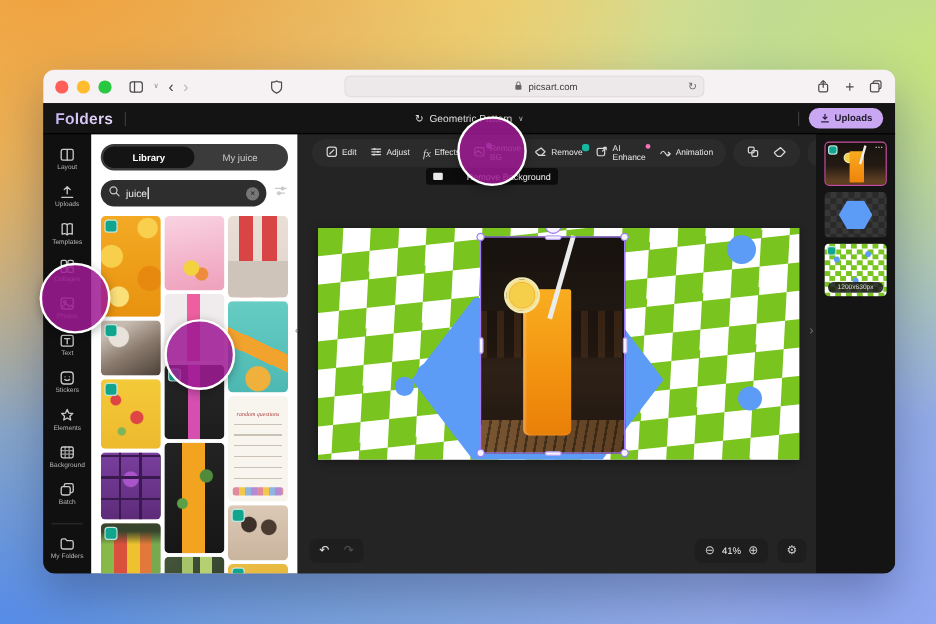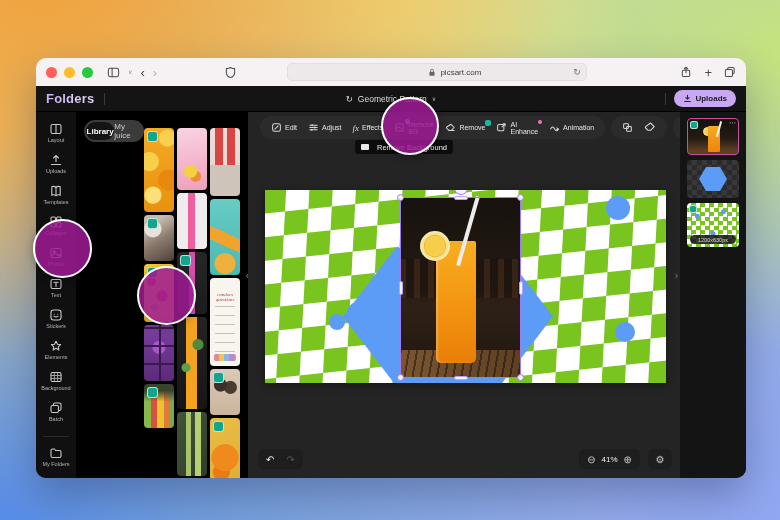--- a/index.html
+++ b/index.html
@@ -42,21 +42,21 @@
     padding:0 9px; font-size:8px; font-weight:bold; display:flex; align-items:center; gap:3px; font-family:inherit; }
   .app-body { flex:1; display:flex; min-height:0; }
   
   .rail { width:40px; background:#101010; padding-top:5px; display:flex; flex-direction:column; align-items:center; }
   .rail-item { width:36px; height:31px; display:flex; flex-direction:column; align-items:center; justify-content:center; gap:1px; }
   .rail-item svg { display:block; }
   .rail-label { font-size:5.5px; color:#b5b5b5; white-space:nowrap; }
   .rail-sep { width:26px; border-top:1px solid #2c2c2c; margin:4px 0; }
   .spacer { flex:1; }
   
-  .panel { width:172px; background:#000000; padding:8px 8px 0 8px; display:flex; flex-direction:row; position:relative; }
+  .panel { width:172px; background:#ffffff; padding:8px 8px 0 8px; display:flex; flex-direction:column; position:relative; }
   .tabs { height:22px; background:#3b3b3b; border-radius:11px; display:flex; padding:2px; }
   .tab { flex:1; border-radius:9px; display:flex; align-items:center; justify-content:center; font-size:8px; color:#c9c9c9; }
   .tab.active { background:#141414; color:#fff; font-weight:bold; }
   .search-row { display:flex; align-items:center; gap:6px; margin-top:8px; }
   .search { flex:1; height:22px; background:#2e2e2e; border-radius:11px; display:flex; align-items:center; padding:0 6px; gap:4px; }
   .search-val { font-size:8.5px; color:#f0f0f0; flex:1; }
   .search-val::after { content:''; border-left:1px solid #fff; margin-left:1px; }
   .clear { width:11px; height:11px; border-radius:50%; background:#767676; color:#1d1d1d; font-size:7px; line-height:11px; text-align:center; }
   .grid { flex:1; margin-top:8px; overflow:hidden; display:flex; gap:3px; }
   .gcol { flex:1; display:flex; flex-direction:column; gap:3px; }
@@ -86,21 +86,21 @@
   .canvas { flex:1; background:#242424; position:relative; overflow:hidden; }
   .toolbar { position:absolute; left:12px; top:4px; display:flex; gap:6px; align-items:center; }
   .tb-pill { background:#2b2b2b; border-radius:12px; height:23px; display:flex; align-items:center; padding:0 6px; gap:1px; }
   .tb-btn { display:flex; align-items:center; gap:3px; padding:0 5px; color:#e8e8e8; font-size:7px; position:relative; height:100%; }
   .fx { font-style:italic; font-family:"Liberation Serif",serif; font-size:9px; color:#d8d8d8; }
   .dot { position:absolute; top:4px; border-radius:2px; }
   .dot-teal { right:-1px; width:6px; height:6px; background:#14b8a0; }
   .dot-pink { right:1px; width:4px; height:4px; border-radius:50%; background:#f472b6; }
   .dot-lav { left:16px; top:3px; width:5px; height:5px; border-radius:50%; background:#d5a8e8; }
   .tooltip { position:absolute; left:107px; top:28px; background:#0c0c0c; border-radius:3px; height:14px;
-    display:flex; align-items:center; gap:8px; padding:0 6px; color:#f2f2f2; font-size:7.5px; white-space:nowrap; }
+    display:flex; align-items:center; gap:20px; padding:0 6px; color:#f2f2f2; font-size:7.5px; white-space:nowrap; }
   .tt-ic { width:8px; height:6px; background:#e8e8e8; border-radius:1px; }
   .artboard { position:absolute; left:17px; top:78px; width:401px; height:193px; overflow:hidden; background:#fff; box-shadow:0 2px 8px rgba(0,0,0,.4); }
   .checker { position:absolute; inset:-50px; background:repeating-conic-gradient(#79c41e 0% 25%, #ffffff 0% 50%); background-size:42px 42px; transform:rotate(-6deg) skewX(-9deg) scale(1.12); }
   .hex { position:absolute; left:78px; top:58px; width:210px; height:137px; background:#5c9cf6;
     clip-path:polygon(25% 0,75% 0,100% 50%,75% 100%,25% 100%,0 50%); }
   .bcirc { position:absolute; border-radius:50%; background:#5c9cf6; }
   .photo { position:absolute; left:135px; top:7px; width:121px; height:181px;
     background:linear-gradient(180deg,#17120e,#241a13 52%,#2e2117 60%,#1f1610); }
   .shelf { position:absolute; left:0; right:0; top:34%; height:22%;
     background:repeating-linear-gradient(90deg,rgba(120,70,30,.5) 0 6px,rgba(20,12,8,.6) 6px 14px); opacity:.5; }
@@ -322,20 +322,35 @@
               </span>
             <span class="rail-label">My Folders</span>
           </div>
         </nav>
 
         <aside class="panel">
           <div class="tabs">
             <div class="tab active">Library</div>
             <div class="tab">My juice</div>
           </div>
+          <div class="search-row">
+            <div class="search">
+              <span><svg width="11" height="11" viewBox="0 0 12 12">
+                    <circle cx="5" cy="5" r="3.2"></circle>
+                    <path d="m7.5 7.5 2.6 2.6"></path>
+                  </svg></span>
+              <span class="search-val">juice</span>
+              <span class="clear">×</span>
+            </div>
+            <span><svg width="12" height="12" viewBox="0 0 12 12">
+                  <path d="M1.5 4h9M3 8h6"></path>
+                  <circle cx="7.5" cy="4" r="1.1"></circle>
+                  <circle cx="4.5" cy="8" r="1.1"></circle>
+                </svg></span>
+          </div>
           <div class="grid">
             <div class="gcol">
               <div class="th badge t-oranges"></div>
               <div class="th badge t-people"></div>
               <div class="th badge t-watermelon"></div>
               <div class="th t-purple"></div>
               <div class="th badge t-bottles"></div>
 
             </div>
             <div class="gcol">

